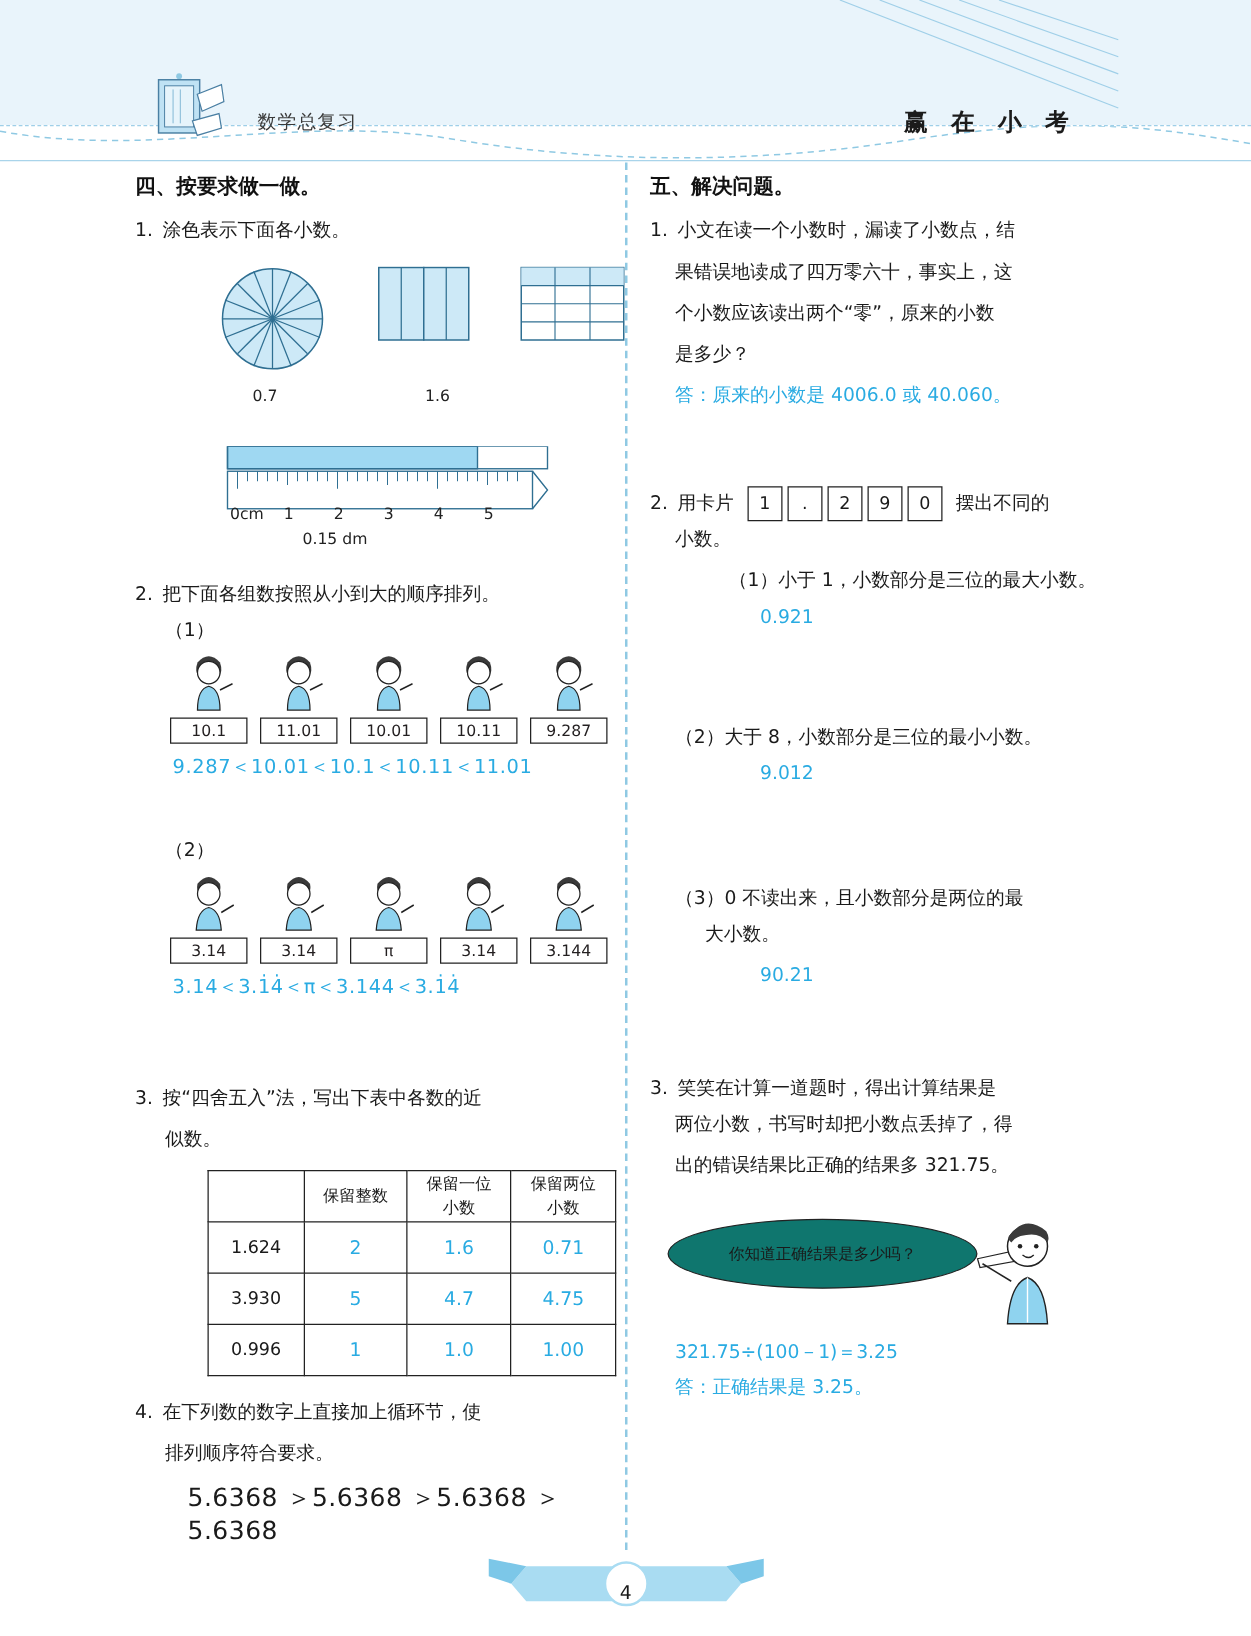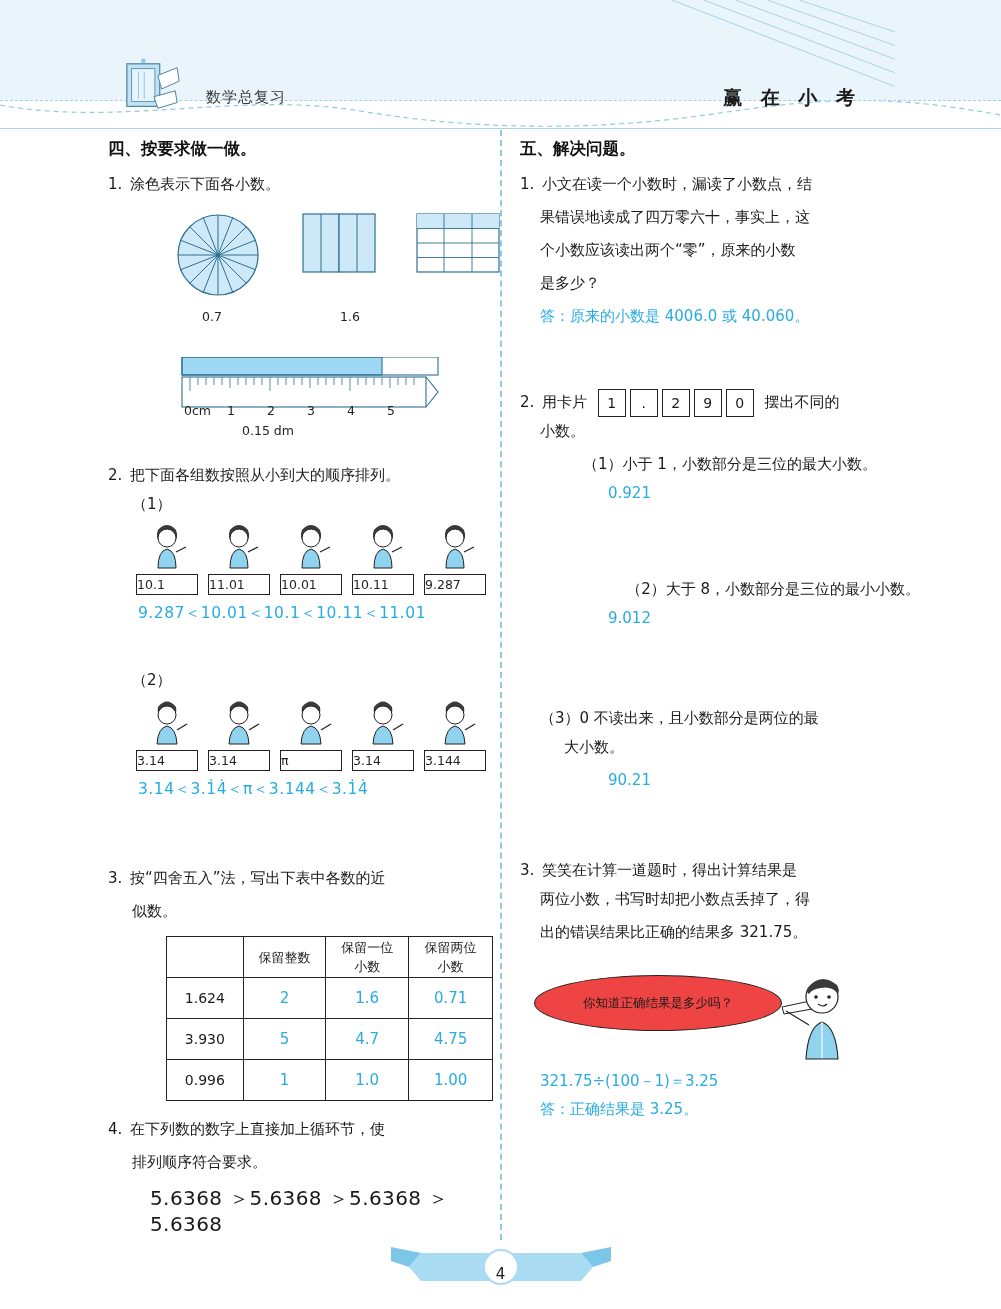--- a/index.html
+++ b/index.html
@@ -69,21 +69,21 @@
   }
 
   
   .shapes{position:relative;height:150px;margin:6px 0 0 60px;}
   .lbl{font-size:12.5px;font-family:"DejaVu Sans", sans-serif;color:#222;}
 
   .ruler-wrap{position:relative;margin:2px 0 0 72px;width:256px;height:62px;}
 
   
   .kid-row{display:flex;gap:10px;margin:4px 0 0 28px;}
-  .kid{width:62px;}
+  .kid{width:62px;text-align:center;}
   .kid-val{
     border:1px solid #222;font-size:12.5px;padding:2px 0;margin-top:2px;
     font-family:"DejaVu Sans", sans-serif;background:#fff;
   }
   .ineq{
     color:#29abe2;font-size:15.5px;margin:8px 0 0 30px;
     font-family:"DejaVu Sans", sans-serif;letter-spacing:0.5px;
   }
 
   
@@ -112,21 +112,21 @@
     text-align:center;font-size:14px;font-family:"DejaVu Sans", sans-serif;
     background:#fff;
   }
 
   .bubble-wrap{position:relative;height:110px;margin-top:10px;}
   .bubble{
     position:absolute;left:0;top:18px;width:246px;height:54px;
     border:1px solid #222;border-radius:50%/50%;
     display:flex;align-items:center;justify-content:center;
     font-size:12.5px;font-family:"DejaVu Sans", sans-serif;color:#1a1a1a;
-    background:#ef4444;
+    background:#0f766e;
   }
 
   
   .footer{
     position:absolute;left:0;bottom:18px;width:1001px;text-align:center;
   }
   .pagenum{
     position:absolute;left:50%;transform:translateX(-50%);bottom:26px;
     font-size:15px;color:#1a1a1a;font-family:"DejaVu Sans", sans-serif;
   }
@@ -438,21 +438,21 @@
         <span class="card">9</span>
         <span class="card">0</span>
       </span>
       <span>摆出不同的</span>
     </p>
     <p class="q" style="margin-left:20px;">小数。</p>
 
     <p class="q" style="margin:4px 0 0 20px;text-align:center;">（1）小于 1，小数部分是三位的最大小数。</p>
     <div class="ans" style="margin-left:88px;">0.921</div>
 
-    <p class="q" style="margin:68px 0 0 20px;text-align:right;">（2）大于 8，小数部分是三位的最小小数。</p>
+    <p class="q" style="margin:68px 0 0 20px;">（2）大于 8，小数部分是三位的最小小数。</p>
     <div class="ans" style="margin-left:88px;">9.012</div>
 
     <p class="q" style="margin:72px 0 0 20px;">（3）0 不读出来，且小数部分是两位的最</p>
     <p class="q" style="margin-left:44px;">大小数。</p>
     <div class="ans" style="margin-left:88px;">90.21</div>
 
     <p class="q" style="margin:62px 0 0 20px;">
       <span class="q-num" style="margin-left:-20px;">3.</span><span>笑笑在计算一道题时，得出计算结果是</span>
     </p>
     <p class="q" style="margin-left:20px;">两位小数，书写时却把小数点丢掉了，得</p>

